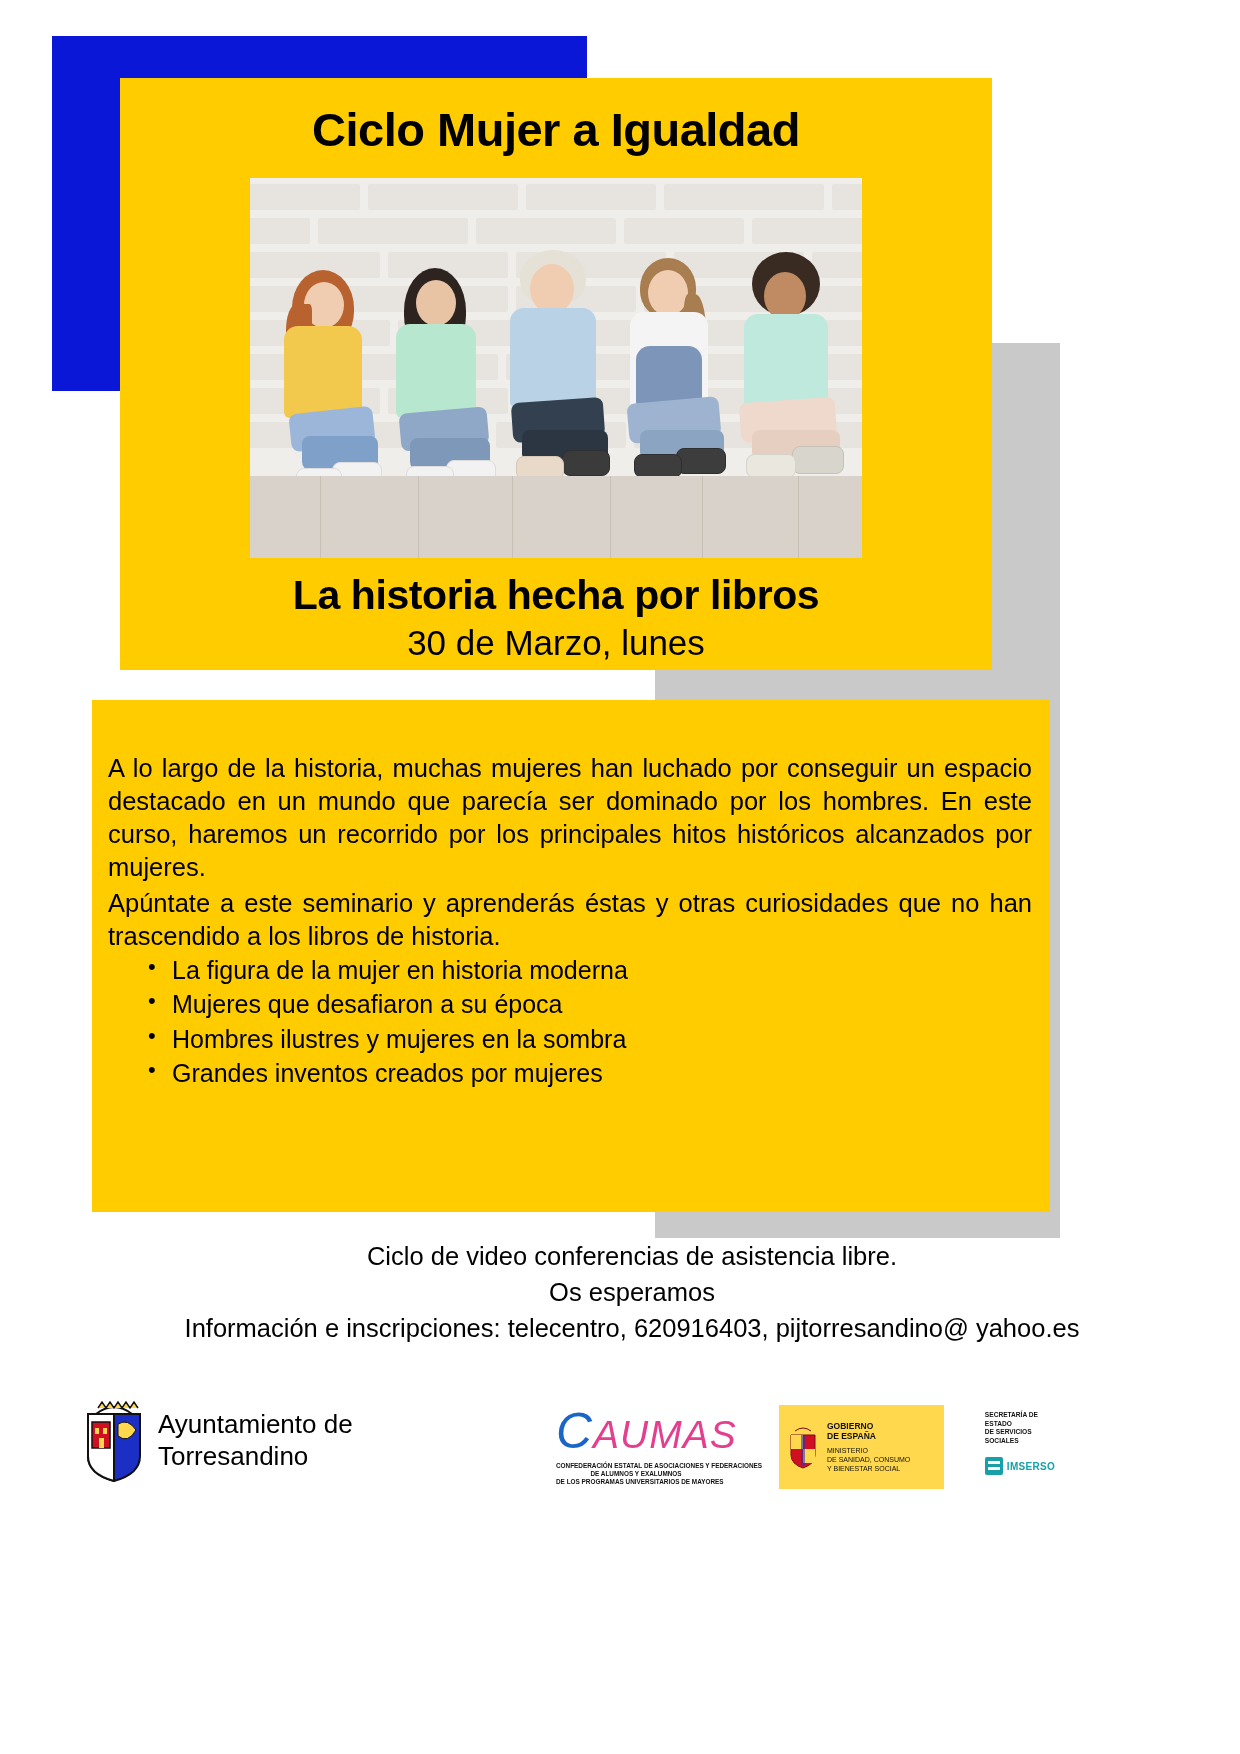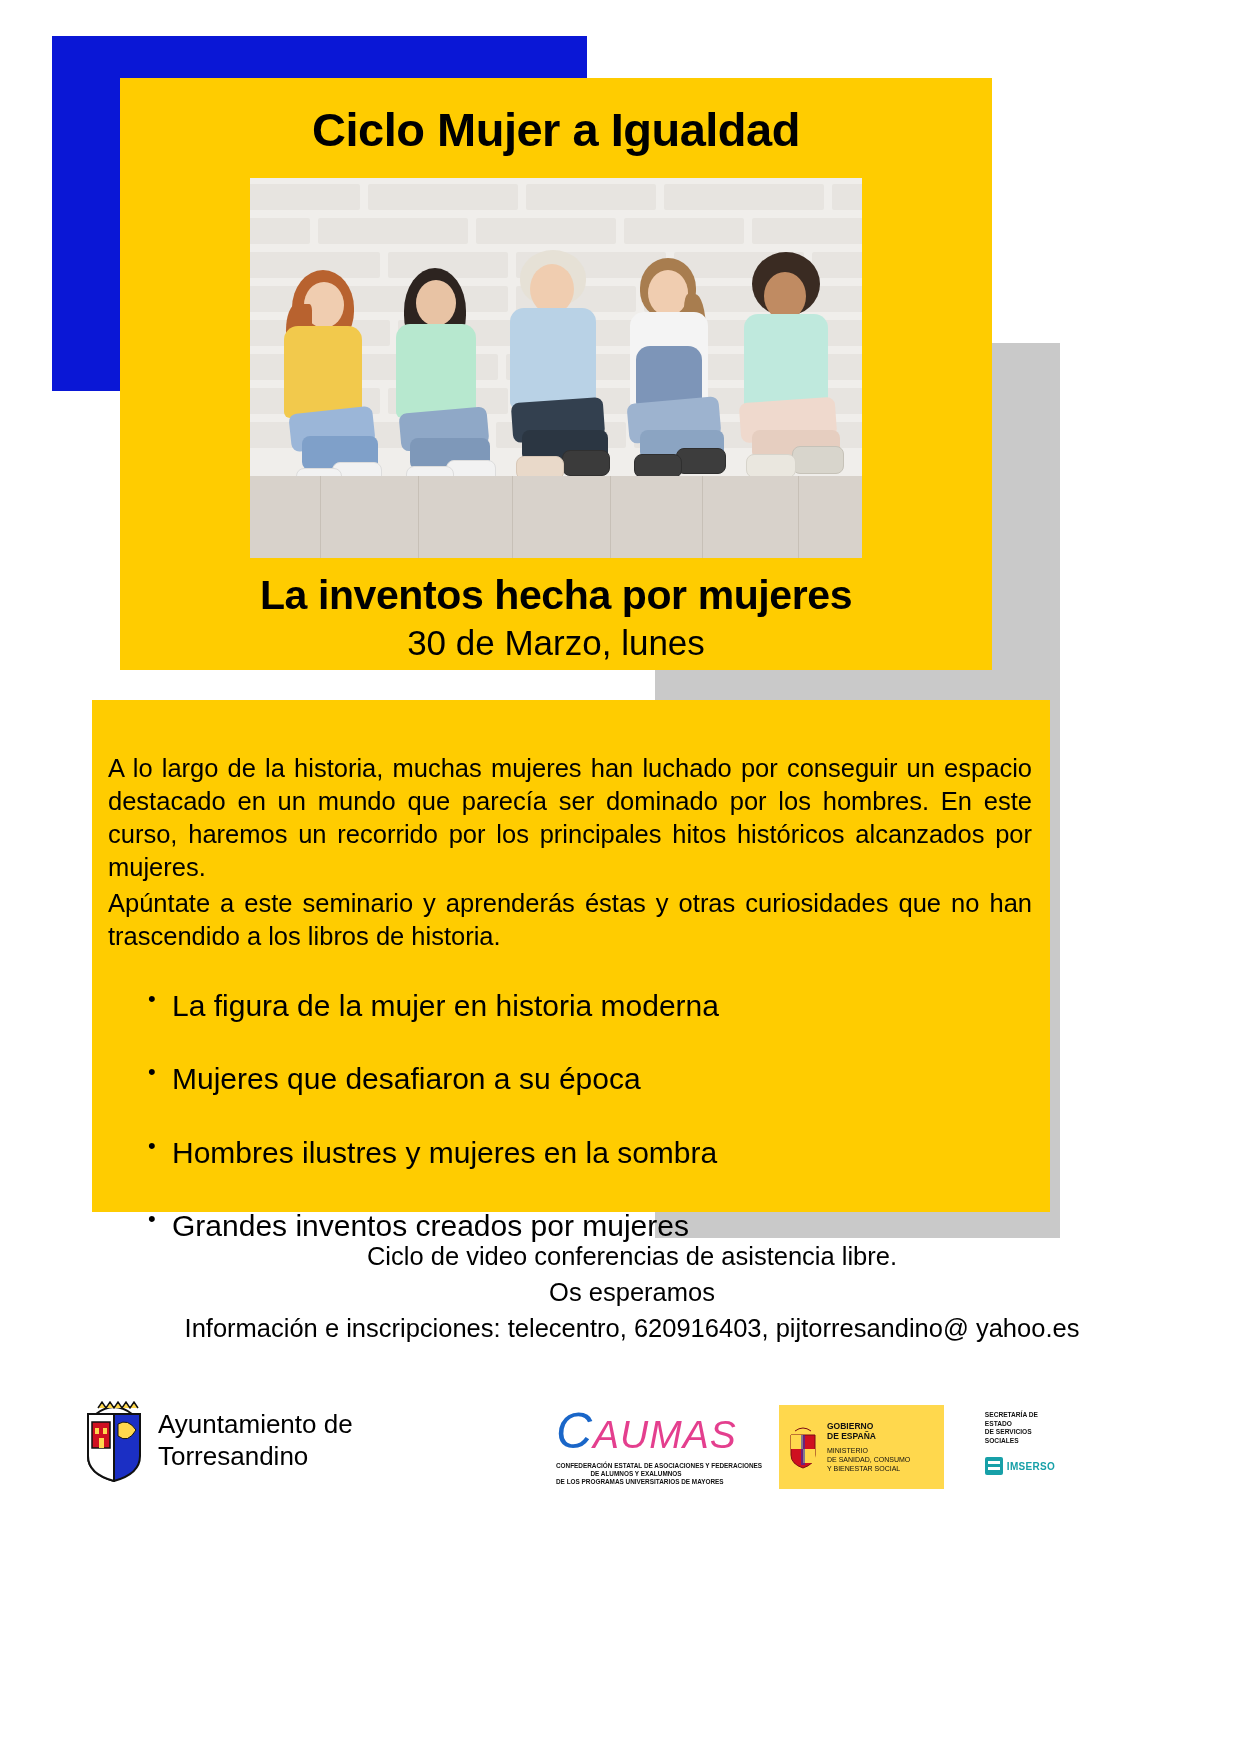--- a/index.html
+++ b/index.html
@@ -97,25 +97,24 @@
   .contents-heading {
     margin: 34px 0 2px 0;
     font-size: 25.5px;
   }
   ul.contents-list {
     margin: 0;
     padding-left: 40px;
     list-style: none;
   }
   ul.contents-list li {
-    font-size: 30px;
+    font-size: 25px;
     line-height: 1.38;
     position: relative;
     padding-left: 24px;
-    margin-top: 32px;
   }
   ul.contents-list li:before {
     content: "\2022";
     position: absolute;
     left: 0;
     top: -1px;
     font-size: 22px;
   }
 
   
@@ -369,21 +368,21 @@
     <div class="floor">
       <div class="plank" style="left:70px;"></div>
       <div class="plank" style="left:168px;"></div>
       <div class="plank" style="left:262px;"></div>
       <div class="plank" style="left:360px;"></div>
       <div class="plank" style="left:452px;"></div>
       <div class="plank" style="left:548px;"></div>
     </div>
   </div>
 
-  <p class="subtitle-main">La inventos hecha por mujeres</p>
+  <p class="subtitle-main">La historia hecha por libros</p>
   <p class="subtitle-date">30 de Marzo, lunes</p>
 </div>
 
 <div class="body-panel">
   <div class="body-inner">
     <p class="para">A lo largo de la historia, muchas mujeres han luchado por conseguir un espacio destacado en un mundo que parecía ser dominado por los hombres. En este curso, haremos un recorrido por los principales hitos históricos alcanzados por mujeres.</p>
     <p class="para">Apúntate a este seminario y aprenderás éstas y otras curiosidades que no han trascendido a los libros de historia.</p>
 
     <ul class="contents-list">
       <li>La figura de la mujer en historia moderna</li>

